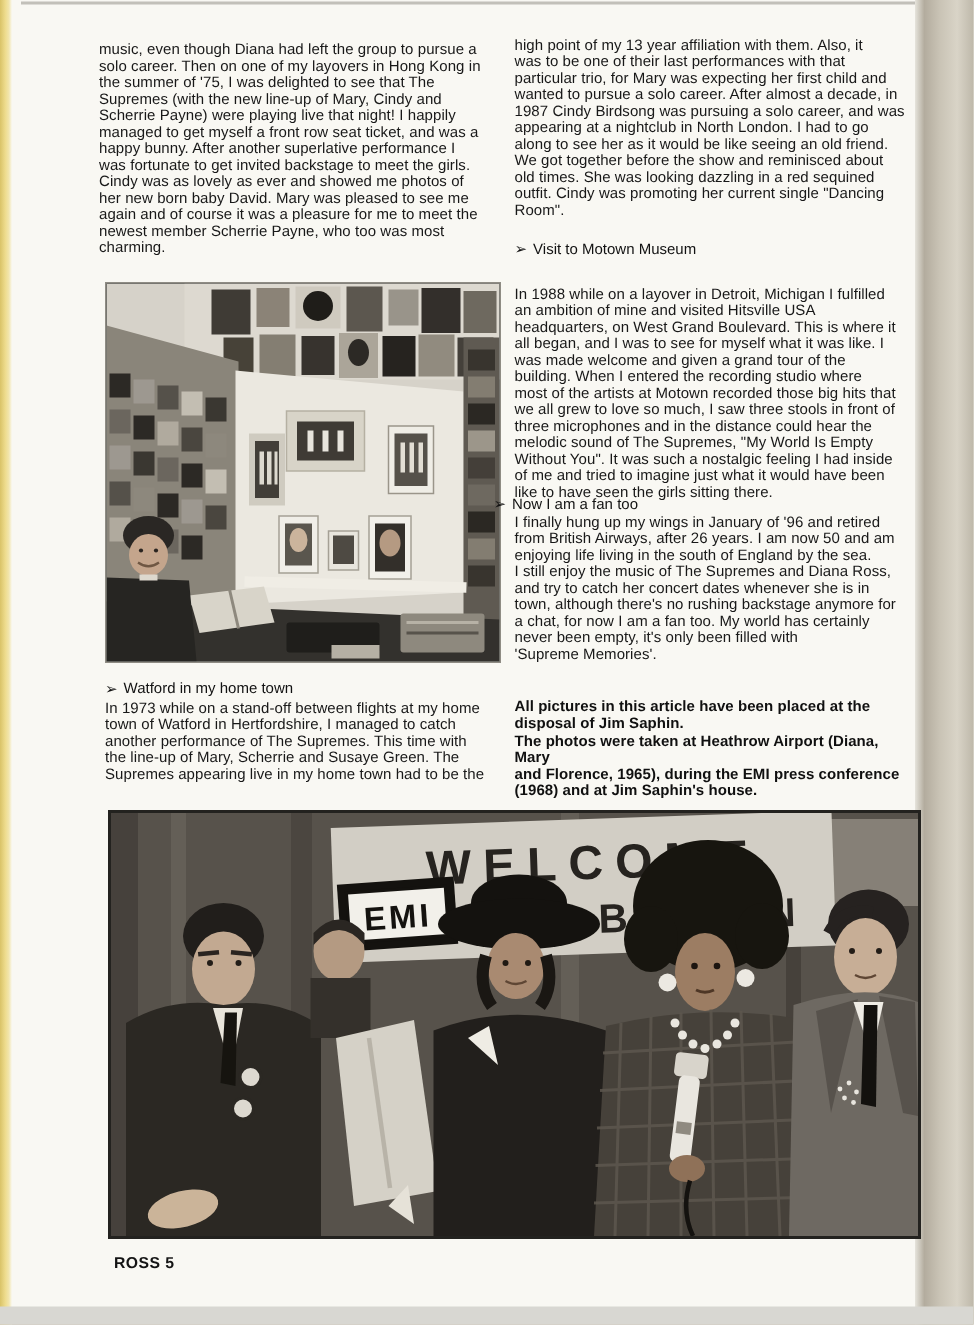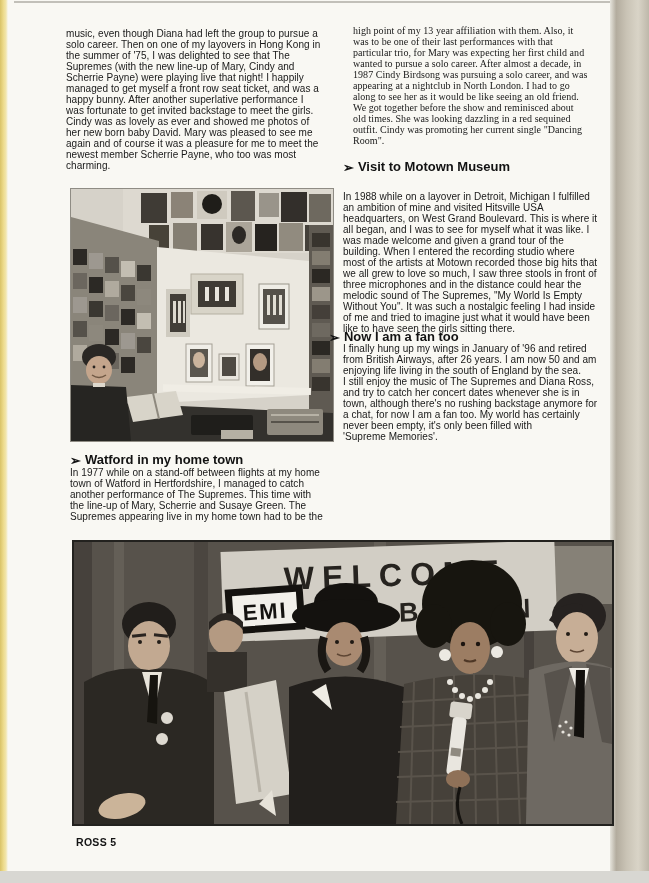--- a/index.html
+++ b/index.html
@@ -10,21 +10,21 @@
   .edge{position:absolute;}
   #binding-edge{left:0;top:0;width:8px;height:883px;
     background:linear-gradient(90deg,#d9c368 0%,#eedc8e 45%,#f2e6ae 75%,#f9f8f3 100%);}
   #page-right-edge{left:610px;top:0;width:39px;height:883px;
     background:linear-gradient(90deg,#e6e4dc 0%,#b3ac9e 16%,#c9c3b5 42%,#d9d4c7 72%,#beb8aa 100%);}
   #top-hairline{left:14px;top:1px;width:635px;height:2px;background:#a5a29a;opacity:.65;}
   #bottom-edge{left:0;top:871px;width:649px;height:12px;background:#d8d7d2;}
 
   .para{position:absolute;white-space:pre-line;font-size:10px;line-height:11px;
     letter-spacing:.05px;color:#181818;}
-  .heading{position:absolute;font-size:13px;font-weight:bold;line-height:11px;color:#121212;}
+  .heading{position:absolute;font-size:10px;font-weight:normal;line-height:11px;color:#121212;}
   .heading .arrow{display:inline-block;margin-right:4px;transform:translateY(.5px);}
   .credits{font-weight:bold;line-height:11.3px;color:#101010;}
   #footer{position:absolute;left:76px;top:836px;font-size:10.5px;font-weight:bold;
     letter-spacing:.3px;color:#141414;}
 
   .photo{position:absolute;overflow:hidden;background:#444;}
   #photo-bedroom{left:70px;top:188px;width:262px;height:252px;border:1px solid #8f8c84;}
   #photo-press{left:72px;top:540px;width:538px;height:282px;border:2px solid #23221f;}
   svg{display:block;}
 </style>
@@ -167,27 +167,27 @@
         <circle cx="33" cy="178" r="1.4" fill="#2a2420"></circle>
         <path d="M0,196 L55,198 L60,252 L0,252 Z" fill="#262522"></path>
         <rect x="22" y="194" width="12" height="4" fill="#ddd8cd"></rect>
       </g>
     </svg>
   </div>
 
   <div class="heading" style="left:70px;top:454px;">
     <span class="arrow">➢</span><span>Watford in my home town</span>
   </div>
-  <div class="para" style="left:70px;top:467px;width:276px;">In 1977 while on a stand-off between flights at my home
+  <div class="para" style="left:70px;top:467px;width:276px;">In 1973 while on a stand-off between flights at my home
 town of Watford in Hertfordshire, I managed to catch
 another performance of The Supremes. This time with
 the line-up of Mary, Scherrie and Susaye Green. The
 Supremes appearing live in my home town had to be the</div>
 
-  <div class="para" style="left:353px;top:25px;width:266px;font-family:Liberation Serif, serif;">high point of my 13 year affiliation with them. Also, it
+  <div class="para" style="left:343px;top:25px;width:266px;">high point of my 13 year affiliation with them. Also, it
 was to be one of their last performances with that
 particular trio, for Mary was expecting her first child and
 wanted to pursue a solo career. After almost a decade, in
 1987 Cindy Birdsong was pursuing a solo career, and was
 appearing at a nightclub in North London. I had to go
 along to see her as it would be like seeing an old friend.
 We got together before the show and reminisced about
 old times. She was looking dazzling in a red sequined
 outfit. Cindy was promoting her current single "Dancing
 Room".</div>
@@ -215,20 +215,25 @@
   <div class="para" style="left:343px;top:343px;width:266px;">I finally hung up my wings in January of '96 and retired
 from British Airways, after 26 years. I am now 50 and am
 enjoying life living in the south of England by the sea.
 I still enjoy the music of The Supremes and Diana Ross,
 and try to catch her concert dates whenever she is in
 town, although there's no rushing backstage anymore for
 a chat, for now I am a fan too. My world has certainly
 never been empty, it's only been filled with
 'Supreme Memories'.</div>
 
+  <div class="para credits" style="left:343px;top:466px;width:268px;">All pictures in this article have been placed at the
+disposal of Jim Saphin.
+The photos were taken at Heathrow Airport (Diana, Mary
+and Florence, 1965), during the EMI press conference
+(1968) and at Jim Saphin's house.</div>
 
   <div class="photo" id="photo-press">
     <svg width="538" height="282" viewBox="0 0 538 282">
       <rect width="538" height="282" fill="#57524b"></rect>
       <g opacity="0.7">
         <rect x="0" y="0" width="18" height="282" fill="#3f3b36"></rect>
         <rect x="40" y="0" width="10" height="282" fill="#6a655d"></rect>
         <rect x="120" y="0" width="14" height="282" fill="#46423c"></rect>
         <rect x="300" y="0" width="12" height="282" fill="#6a655d"></rect>
         <rect x="450" y="0" width="10" height="282" fill="#3f3b36"></rect>

